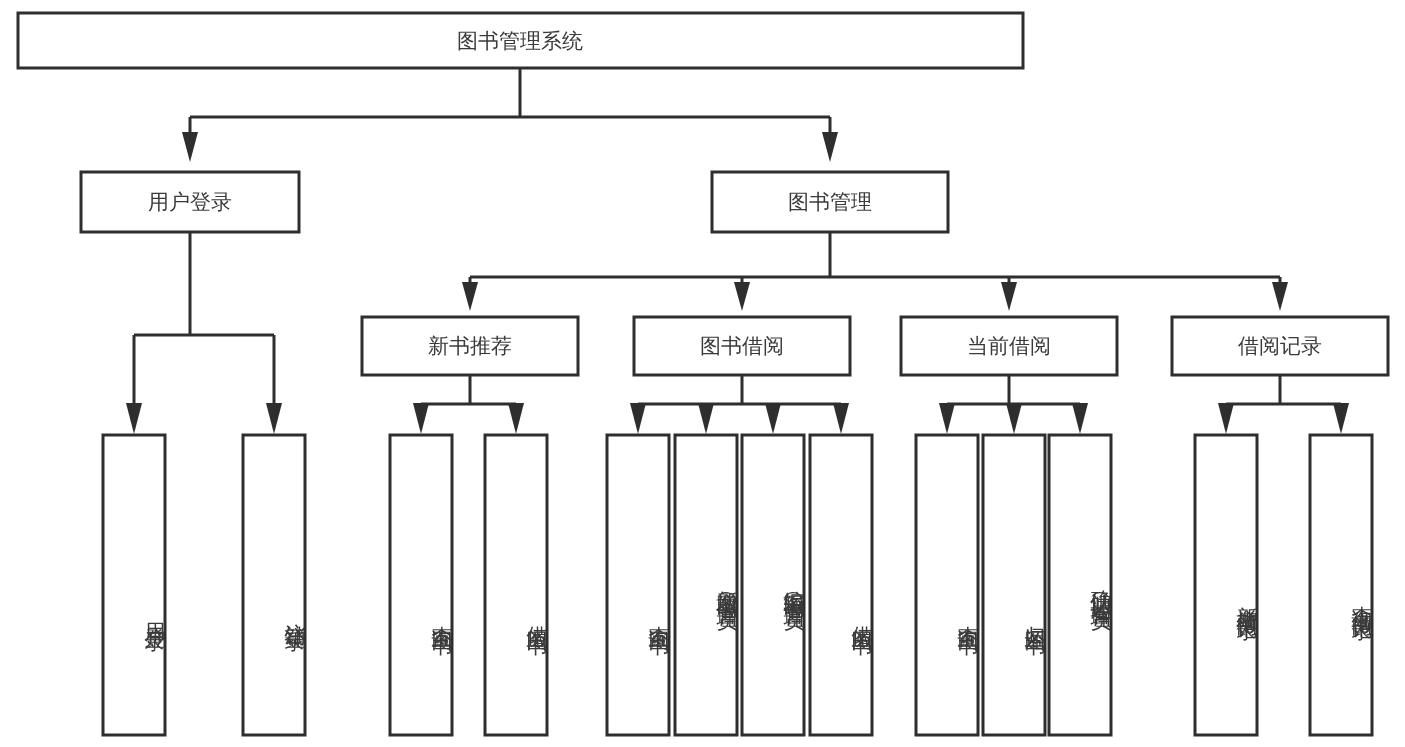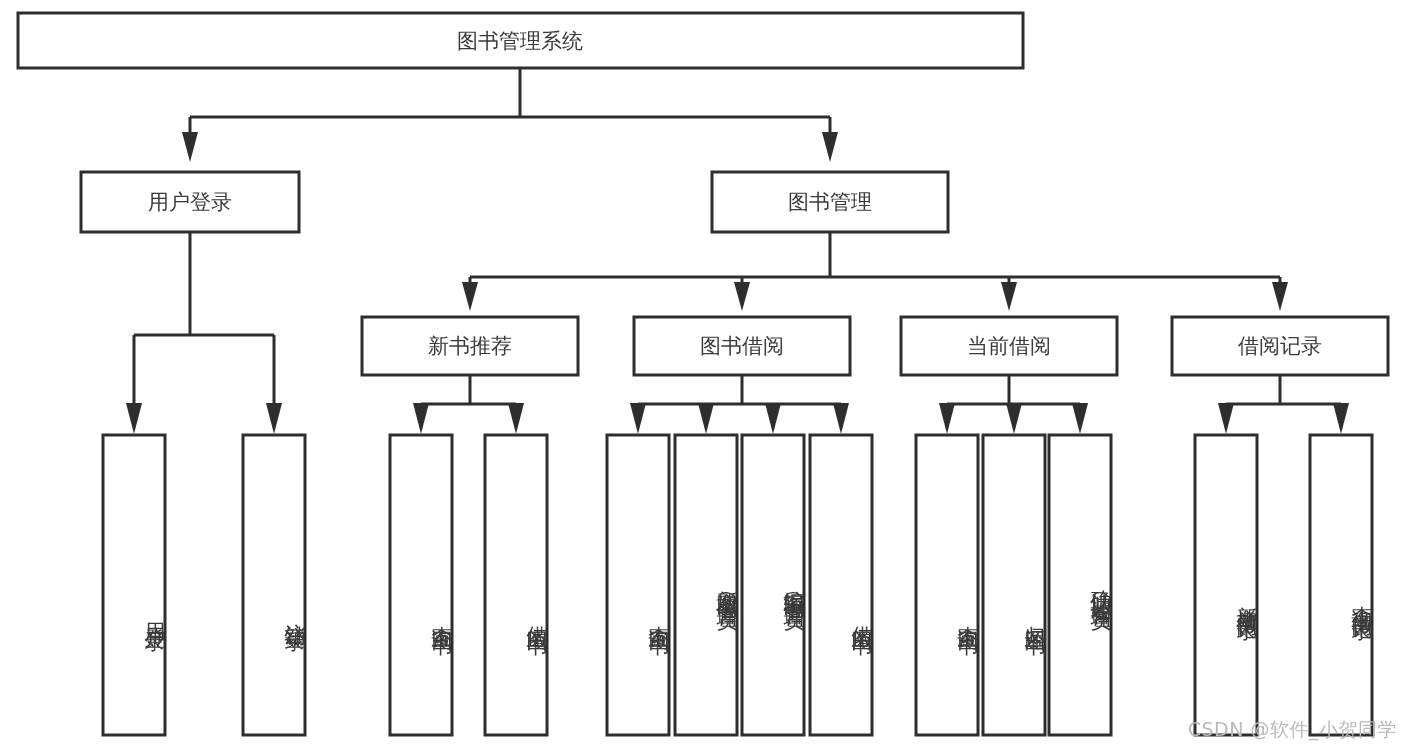--- a/index.html
+++ b/index.html
@@ -202,15 +202,14 @@
   <div class="leaf-label-box" style="left:742px; top:442px; width:62px; height:288px;">编辑图书（管理员）</div>
   <div class="leaf-label-box" style="left:810px; top:500px; width:62px; height:230px;">借阅图书</div>
 
   <div class="leaf-label-box" style="left:916px; top:500px; width:62px; height:230px;">查询图书</div>
   <div class="leaf-label-box" style="left:983px; top:500px; width:62px; height:230px;">归还图书</div>
   <div class="leaf-label-box" style="left:1049px; top:442px; width:62px; height:288px;">确认归还（管理员）</div>
 
   <div class="leaf-label-box" style="left:1195px; top:465px; width:62px; height:265px;">新增借阅记录</div>
   <div class="leaf-label-box" style="left:1310px; top:465px; width:62px; height:265px;">查询借阅记录</div>
 
-  <div class="watermark">CSDN @软件_小贺同学</div>
 
 </div>
 
 </body></html>

